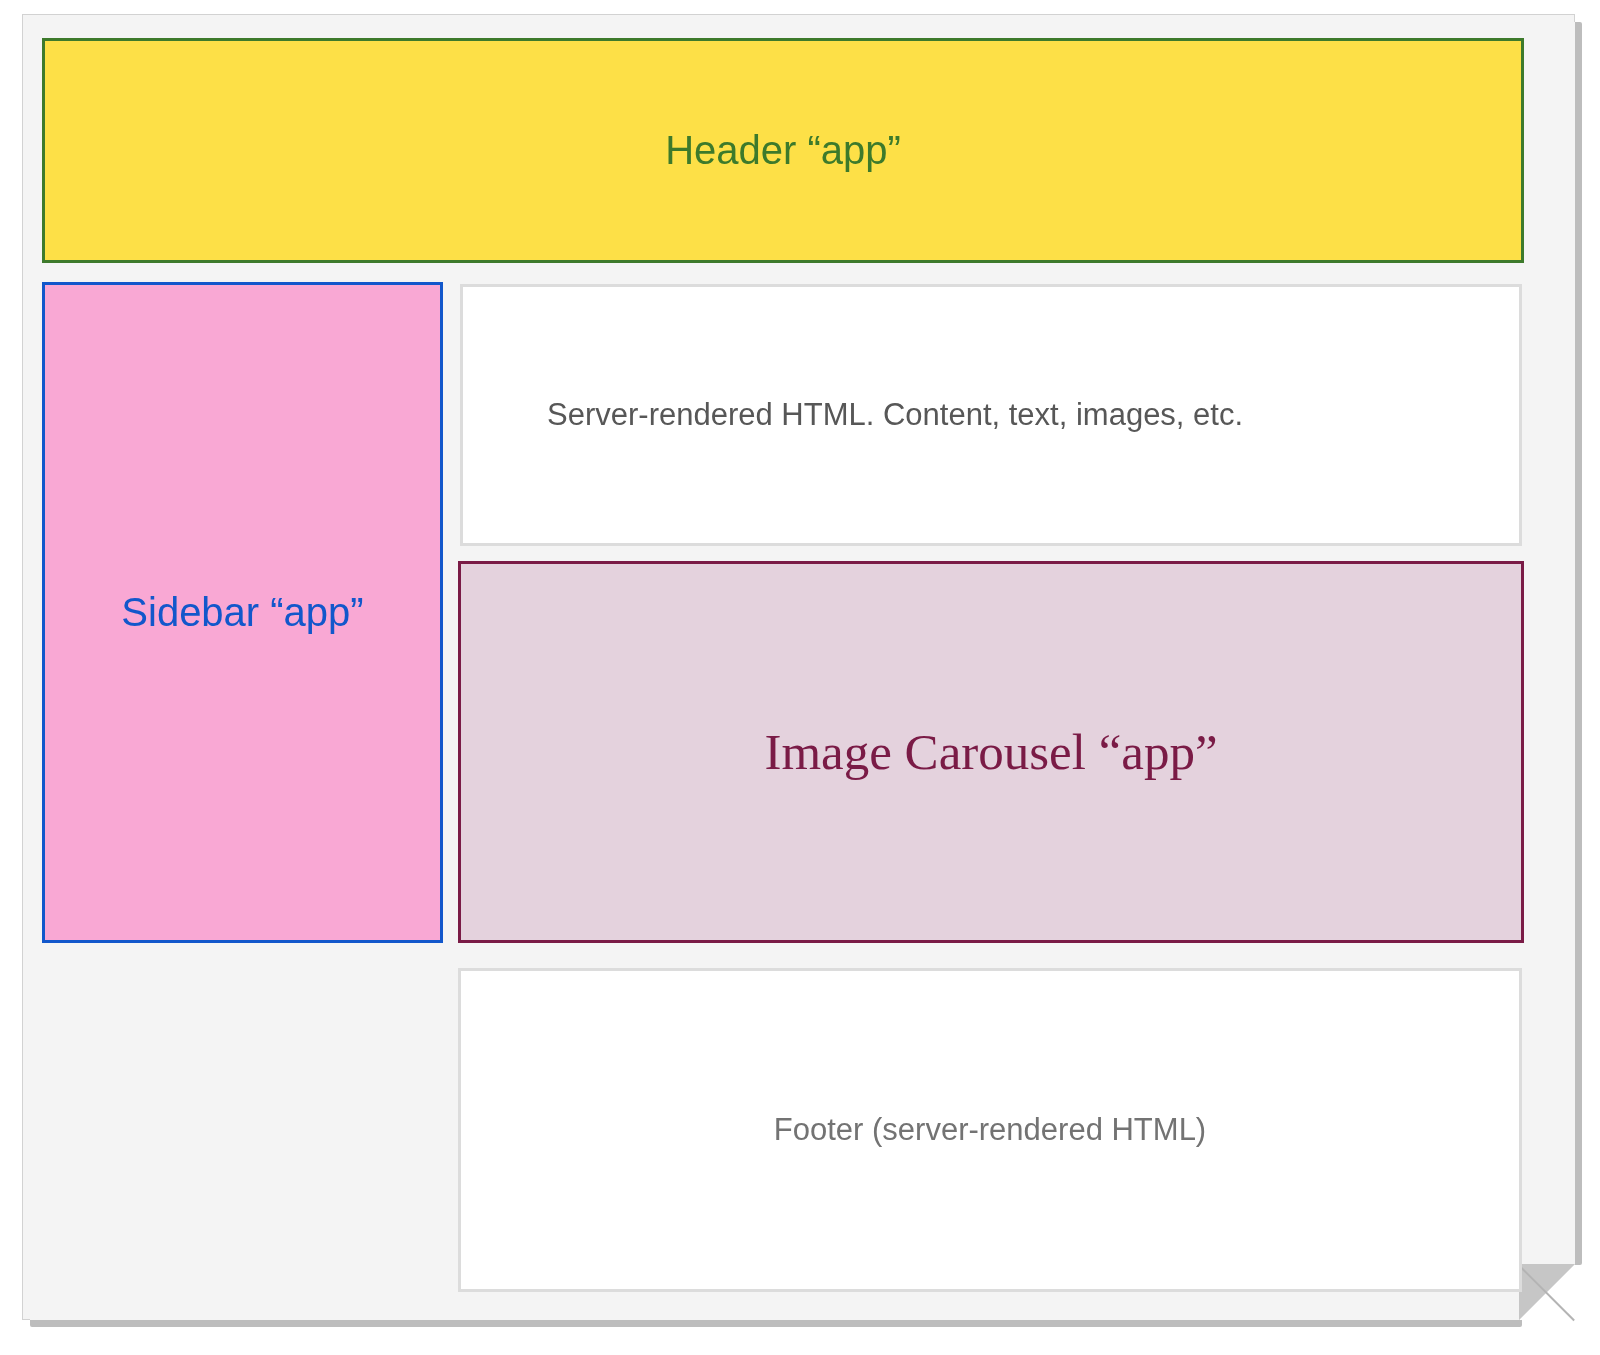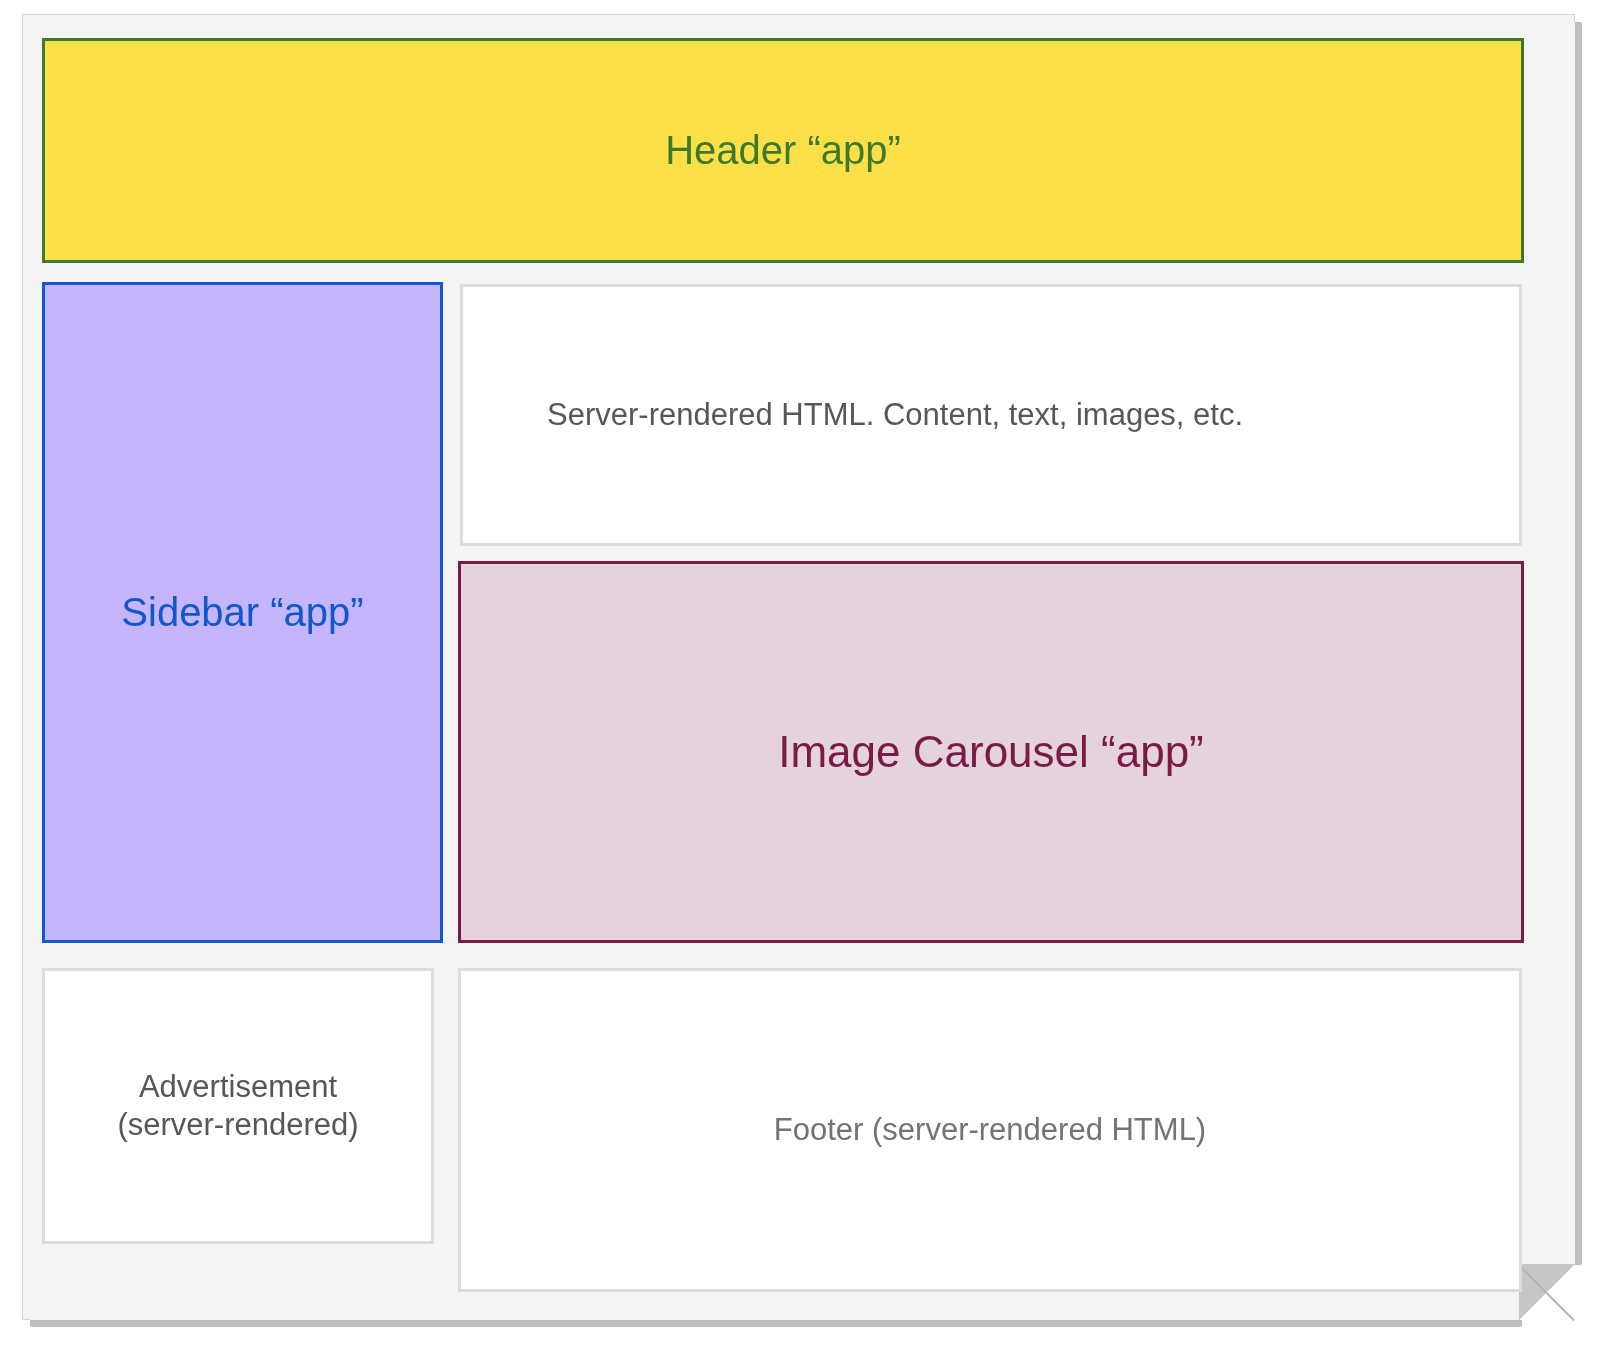--- a/index.html
+++ b/index.html
@@ -138,21 +138,21 @@
     color: #3d7a2b;
     font-size: 40px;
   }
 
   
   #block-sidebar {
     left: 42px;
     top: 282px;
     width: 401px;
     height: 661px;
-    background: #c4b5fd;
+    background: #f9a8d4;
     border: 3px solid #1257cb;
   }
   #block-sidebar .block-label {
     color: #1257cb;
     font-size: 40px;
   }
 
   
   #block-content {
     left: 460px;
@@ -174,21 +174,22 @@
   #block-carousel {
     left: 458px;
     top: 561px;
     width: 1066px;
     height: 382px;
     background: #e4d2dd;
     border: 3px solid #7a1b46;
   }
   #block-carousel .block-label {
     color: #7a1b46;
-    font-size: 44px;
+    font-size: 51px;
+    font-family: Liberation Serif, serif;
   }
 
   
   #block-ad {
     left: 42px;
     top: 968px;
     width: 392px;
     height: 276px;
     background: #ffffff;
     border: 3px solid #dcdcdc;
@@ -237,22 +238,18 @@
   </div>
 
   <div class="block" id="block-content">
     <div class="block-label">Server-rendered HTML. Content, text, images, etc.</div>
   </div>
 
   <div class="block" id="block-carousel">
     <div class="block-label">Image Carousel “app”</div>
   </div>
 
-  <div class="block" id="block-ad">
-    <div class="block-label">Advertisement
-(server-rendered)</div>
-  </div>
 
   <div class="block" id="block-footer">
     <div class="block-label">Footer (server-rendered HTML)</div>
   </div>
 
 </div>
 
 </body></html>

